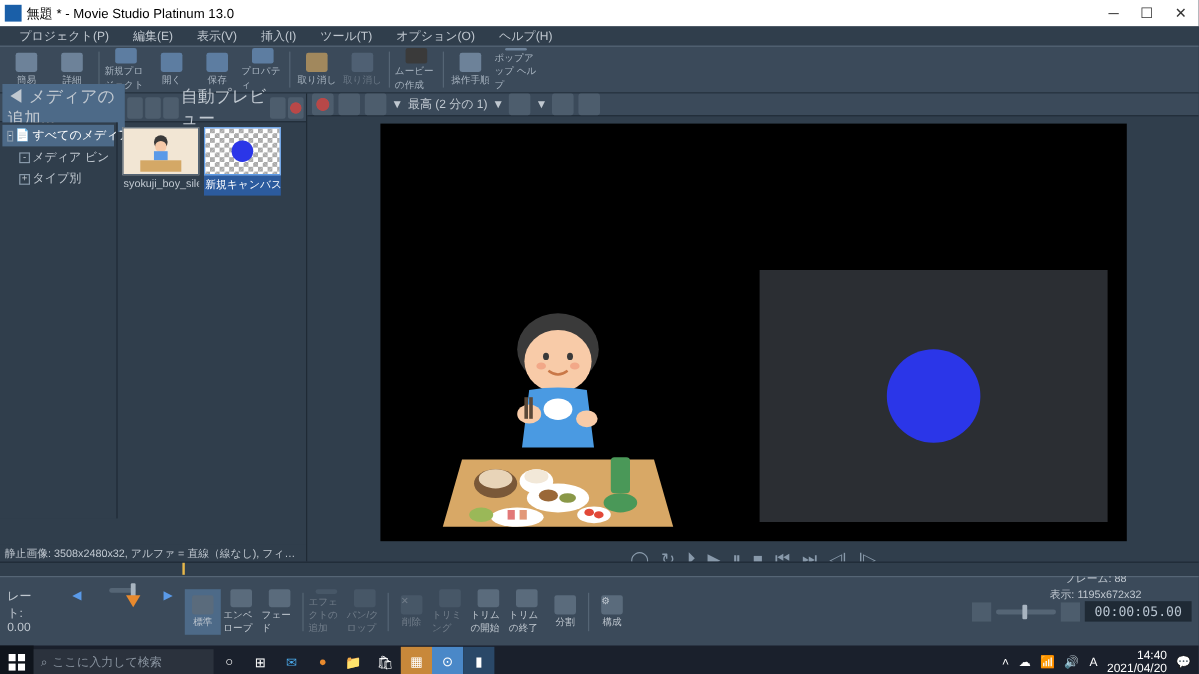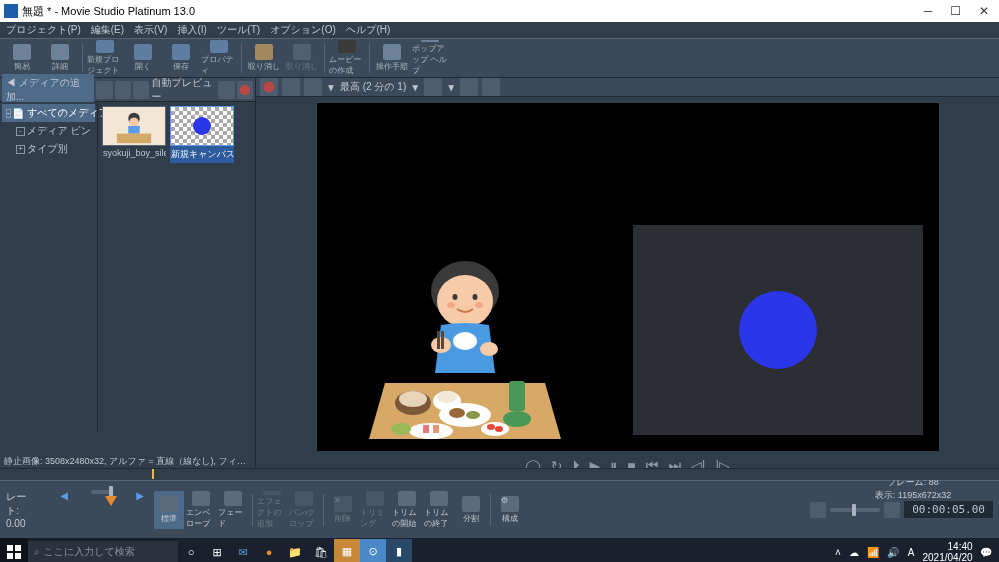--- a/index.html
+++ b/index.html
@@ -4,31 +4,31 @@
 <style>
 * { margin: 0; padding: 0; box-sizing: border-box; font-family: "Segoe UI", Meiryo, sans-serif; }
 body { width: 999px; height: 562px; background: #303e4c; overflow: hidden; font-size: 10px; color: #c0c8d0; }
 
 .titlebar { height: 22px; background: #fff; display: flex; align-items: center; padding: 0 4px; color: #000; font-size: 11px; }
 .titlebar .icon { width: 14px; height: 14px; background: #1a5fa8; margin-right: 4px; }
 .titlebar .controls { margin-left: auto; display: flex; gap: 18px; font-size: 12px; color: #333; padding-right: 6px; }
 .titlebar .controls span { cursor: pointer; }
 
 .menubar { height: 16px; background: #303e4c; display: flex; gap: 10px; padding: 0 6px; font-size: 10px; align-items: center; }
-.menubar span { cursor: pointer; }
+.menubar span { cursor: pointer; margin-left: 10px; }
 
 .toolbar1 { height: 40px; background: #3b4a5a; border-top: 1px solid #556575; border-bottom: 1px solid #1f2a35; display: flex; align-items: center; padding: 0 4px; gap: 2px; }
 .tb-btn { width: 36px; height: 36px; display: flex; flex-direction: column; align-items: center; justify-content: center; gap: 1px; font-size: 8px; color: #a8b4c0; cursor: pointer; }
 .tb-btn .ico { width: 18px; height: 16px; background: #6d8299; border-radius: 2px; }
 .tb-sep { width: 1px; height: 30px; background: #556575; margin: 0 2px; }
 
 .main { display: flex; height: 390px; background: #303e4c; }
 
 .left-panel { width: 256px; display: flex; flex-direction: column; border-right: 1px solid #1f2a35; }
-.panel-tb { height: 24px; background: #3b4a5a; border-bottom: 1px solid #1f2a35; display: flex; align-items: center; padding: 0 2px; gap: 2px; font-size: 10px; }
+.panel-tb { height: 24px; background: #3b4a5a; border-bottom: 1px solid #1f2a35; display: flex; align-items: center; padding: 0 2px; gap: 2px; font-size: 14px; }
 .panel-tb .pbtn { width: 18px; height: 18px; background: #4d5d6d; border-radius: 2px; cursor: pointer; }
 .panel-body { flex: 1; display: flex; }
 .tree { width: 98px; background: #303e4c; border-right: 1px solid #1f2a35; padding: 2px; font-size: 10px; }
 .tree-item { padding: 2px 4px; white-space: nowrap; cursor: pointer; display: flex; align-items: center; gap: 2px; }
 .tree-item.sel { background: #4d6a88; color: #fff; }
 .tree-box { width: 9px; height: 9px; border: 1px solid #8899aa; display: inline-flex; align-items: center; justify-content: center; font-size: 8px; line-height: 1; }
 
 .thumbs { flex: 1; padding: 4px; display: flex; gap: 4px; align-items: flex-start; }
 .thumb { width: 64px; display: flex; flex-direction: column; align-items: center; cursor: pointer; }
 .thumb-img { width: 64px; height: 40px; border: 1px solid #556575; position: relative; overflow: hidden; }

